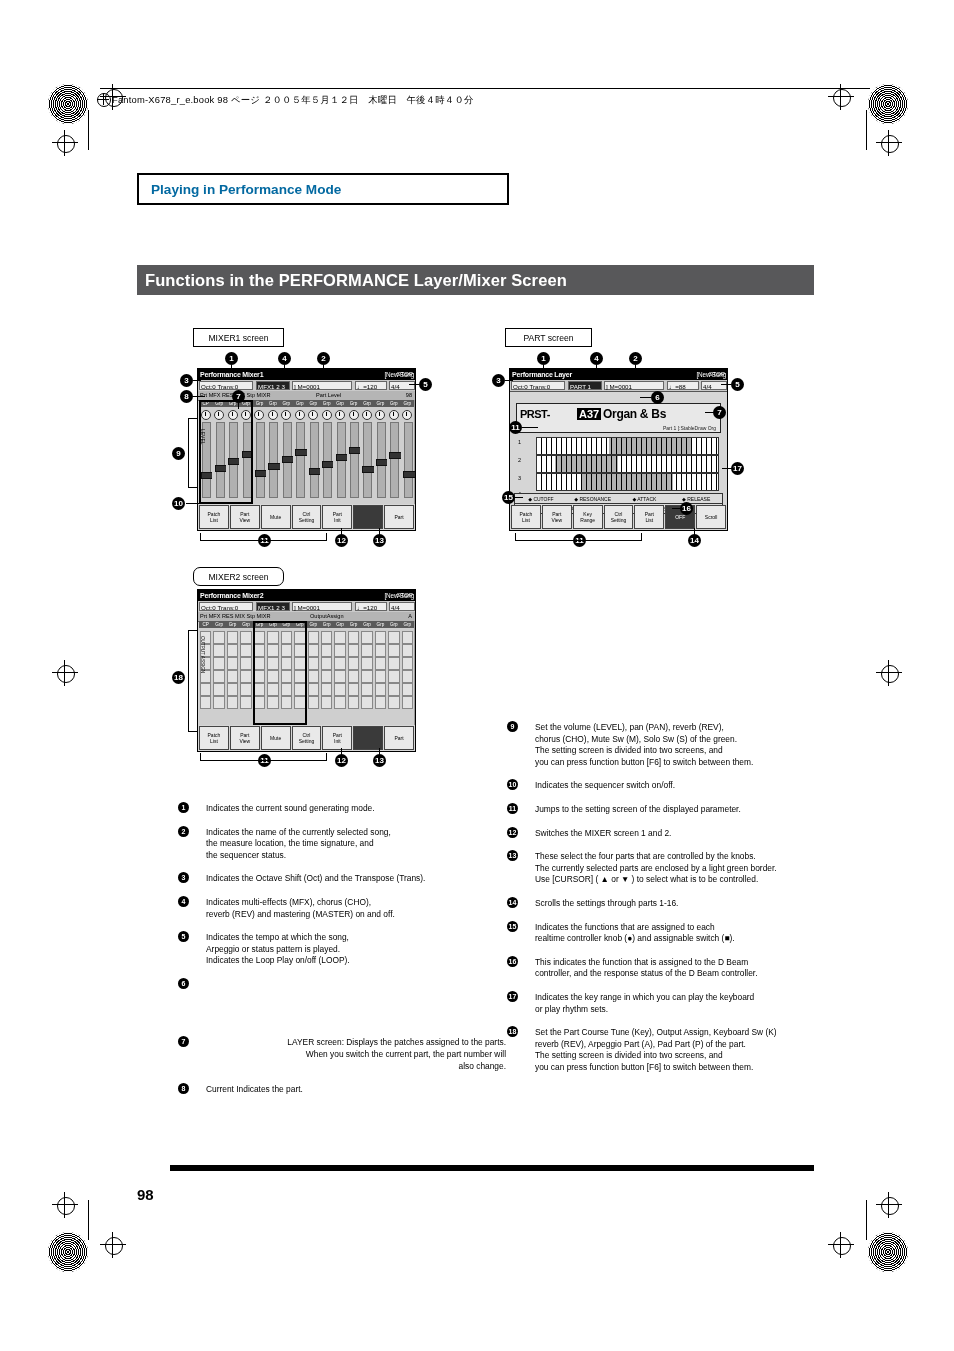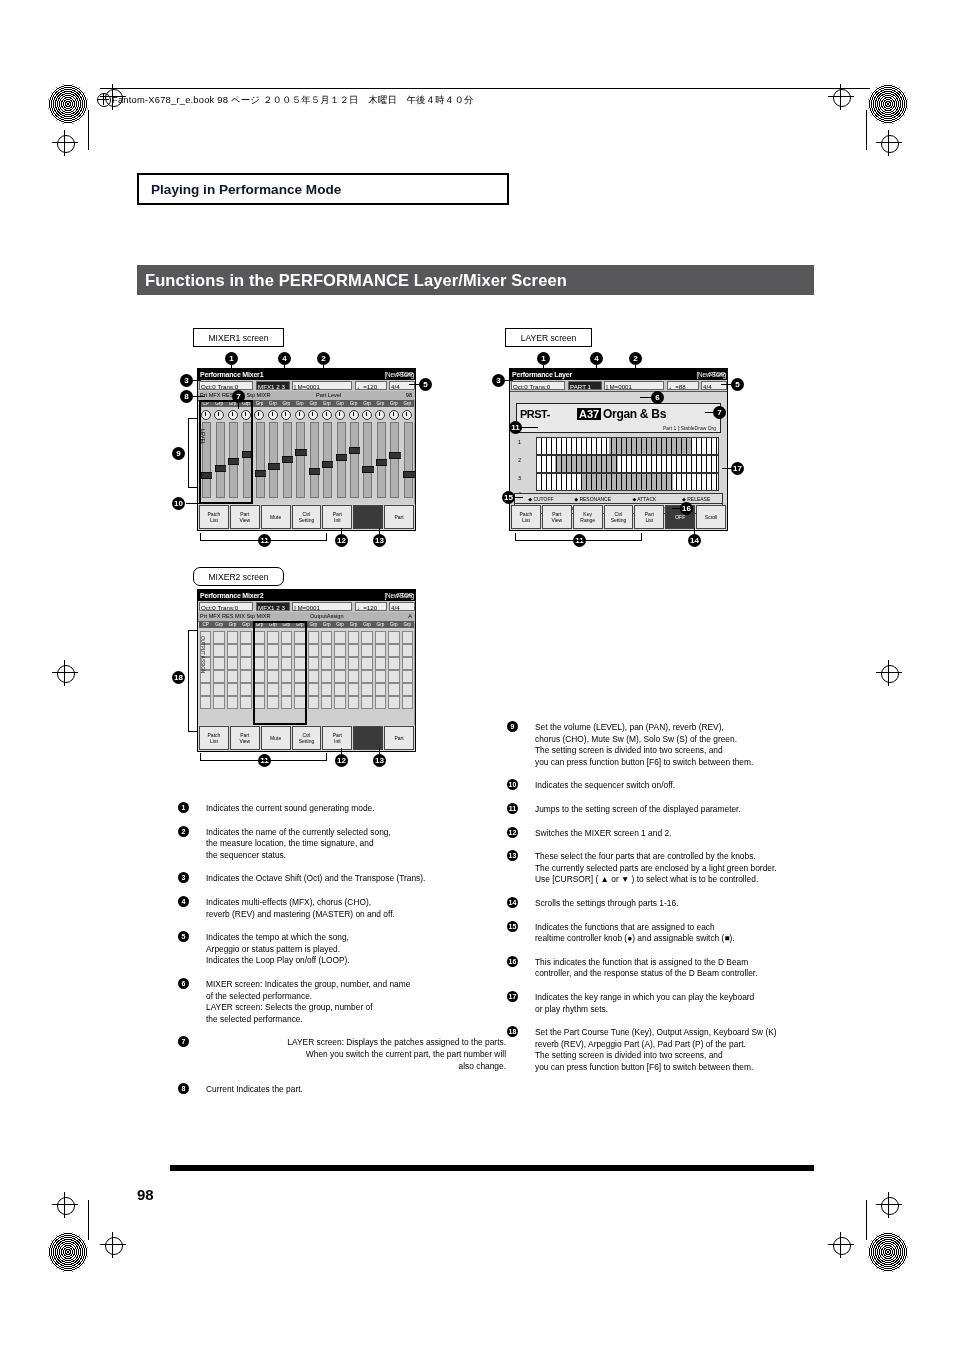--- a/index.html
+++ b/index.html
@@ -20,21 +20,21 @@
   
   .hdrline{position:absolute;left:100px;top:88px;width:770px;height:1px;background:#000;}
   .hdrtext{position:absolute;left:112px;top:94px;font-size:9.4px;letter-spacing:.2px;color:#000;white-space:nowrap;}
   .hdrcirc{position:absolute;left:97px;top:93px;width:13px;height:13px;}
   .hdrcirc:before{content:"";position:absolute;left:0;top:0;width:12px;height:12px;border:1px solid #000;border-radius:50%;}
   .hdrcirc:after{content:"";position:absolute;left:6px;top:0;width:1px;height:12px;background:#000;}
   .hdrcirc i{position:absolute;left:0;top:6px;width:12px;height:1px;background:#000;}
 
   
   .chaptertitle{position:absolute;left:137px;top:173px;width:372px;height:32px;border:2px solid #000;box-sizing:border-box;}
-  .chaptertitle span{position:absolute;left:12px;top:7px;font-size:13.6px;font-weight:bold;color:#0f172a;}
+  .chaptertitle span{position:absolute;left:12px;top:7px;font-size:13.6px;font-weight:bold;color:#0369a1;}
   .sectionbar{position:absolute;left:137px;top:265px;width:677px;height:30px;background:#58585a;}
   .sectionbar span{position:absolute;left:8px;top:6px;font-size:16.5px;font-weight:bold;color:#fff;letter-spacing:.1px;}
 
   
   .labelbox{position:absolute;border:1px solid #000;background:#fff;font-size:8.6px;color:#000;
             display:flex;align-items:center;justify-content:center;}
 
   
   .lcd{position:absolute;background:#d6d6d6;border:1px solid #000;box-sizing:border-box;overflow:hidden;}
   .lcd .titlebar{position:absolute;left:0;top:0;right:0;height:11px;background:#000;color:#fff;font-size:7px;
@@ -587,21 +587,21 @@
   <div class="bullet" style="left:172px;top:671px;">18</div>
   <div class="brk" style="left:188px;top:630px;width:8px;height:100px;"></div>
   <div class="bullet" style="left:258px;top:754px;">11</div>
   <div class="bullet" style="left:335px;top:754px;">12</div>
   <div class="bullet" style="left:373px;top:754px;">13</div>
   <div class="brk2" style="left:200px;top:753px;width:125px;height:7px;"></div>
   <div class="lead" style="left:341px;top:748px;width:1px;height:7px;"></div>
   <div class="lead" style="left:379px;top:748px;width:1px;height:7px;"></div>
 
   <div class="labelbox" style="left:505px;top:328px;width:85px;height:17px;">
-    <span>LAYER screen</span>
+    <span>PART screen</span>
   </div>
 
   <div class="lcd" style="left:509px;top:368px;width:219px;height:163px;">
     <div class="titlebar">
       <span>Performance Layer</span>
       <span class="right">[New Song</span>
     </div>
     <div style="position:absolute;right:2px;top:0;height:11px;line-height:11px;color:#fff;font-size:6px;">STOP</div>
     <div class="row2">
       <div class="seg" style="left:1px;width:54px;">Oct:0 Trans:0</div>
@@ -726,26 +726,20 @@
         <p>Indicates multi-effects (MFX), chorus (CHO),</p>
         <p>reverb (REV) and mastering (MASTER) on and off.</p>
       </div>
       <div class="bullet sm" style="left: 178px; top: 931.2px; pointer-events: auto;">5</div>
       <div class="legend" style="left: 206px; top: 932.2px; width: 300px; pointer-events: auto;">
         <p>Indicates the tempo at which the song,</p>
         <p>Arpeggio or status pattern is played.</p>
         <p>Indicates the Loop Play on/off (LOOP).</p>
       </div>
       <div class="bullet sm" style="left: 178px; top: 978px; pointer-events: auto;">6</div>
-      <div class="legend" style="left: 206px; top: 979px; width: 300px; pointer-events: auto;">
-        <p>MIXER screen: Indicates the group, number, and name</p>
-        <p>of the selected performance.</p>
-        <p>LAYER screen: Selects the group, number of</p>
-        <p>the selected performance.</p>
-      </div>
       <div class="bullet sm" style="left: 178px; top: 1036.4px; pointer-events: auto;">7</div>
       <div class="legend" style="left: 206px; top: 1037.4px; width: 300px; pointer-events: auto; text-align: right;">
         <p>LAYER screen: Displays the patches assigned to the parts.</p>
         <p>When you switch the current part, the part number will</p>
         <p>also change.</p>
       </div>
       <div class="bullet sm" style="left: 178px; top: 1083.2px; pointer-events: auto;">8</div>
       <div class="legend" style="left: 206px; top: 1084.2px; width: 300px; pointer-events: auto;">
         <p>Current Indicates the part.</p>
       </div>

